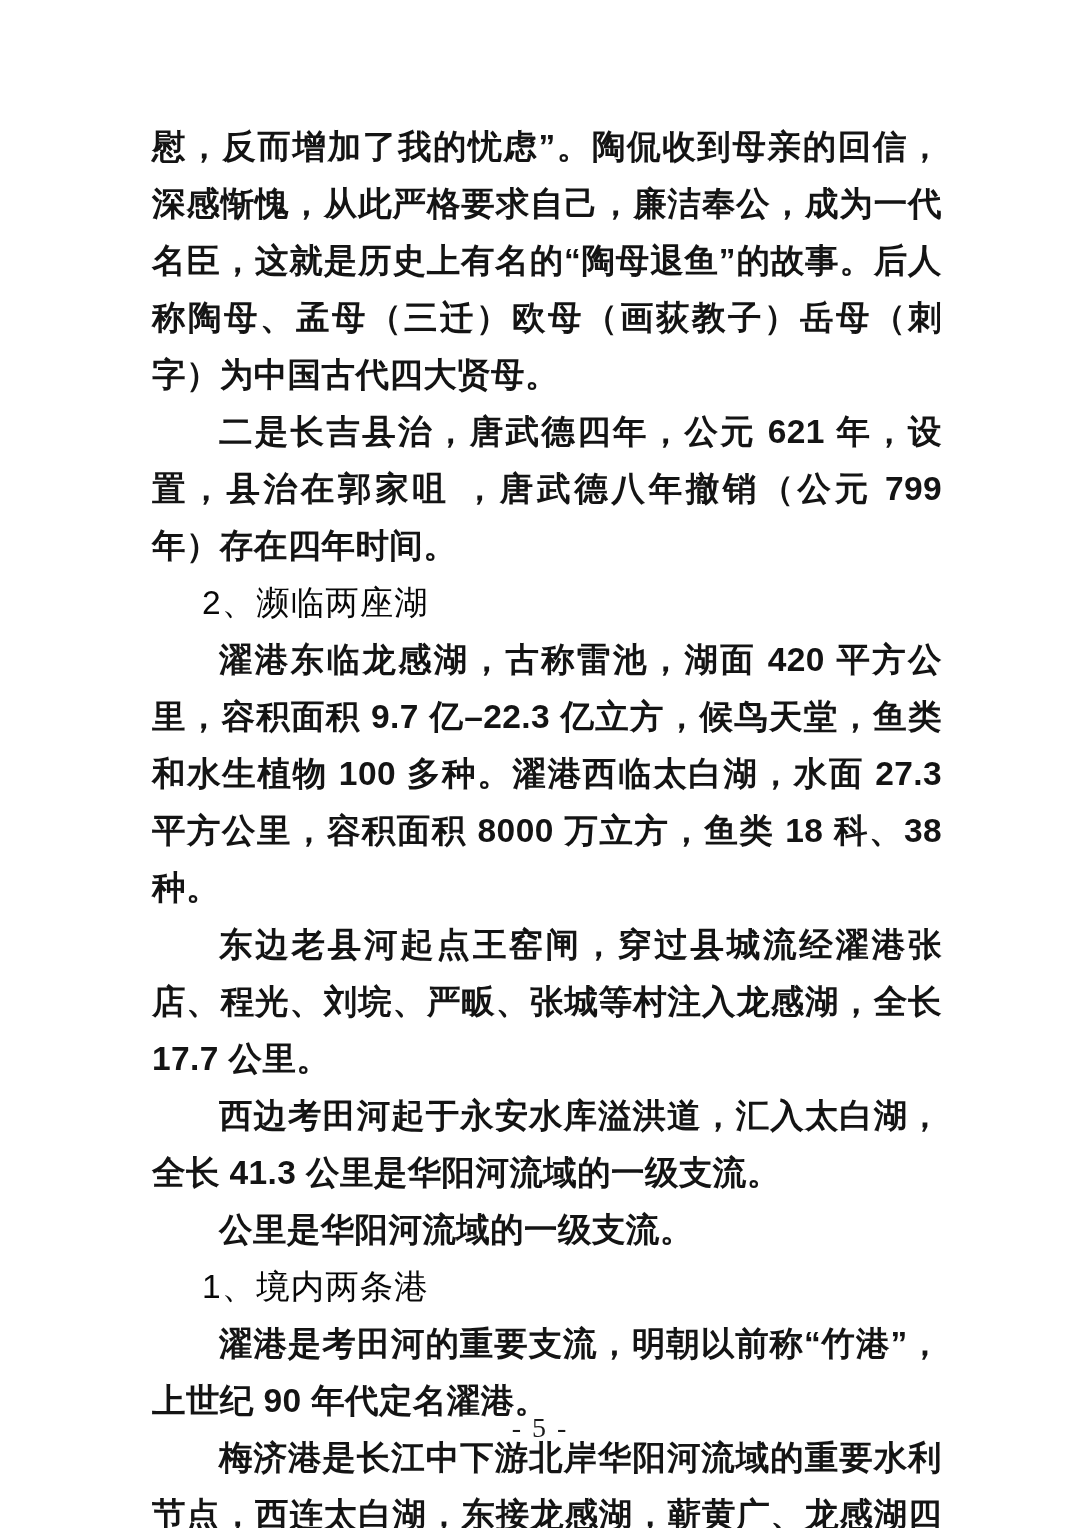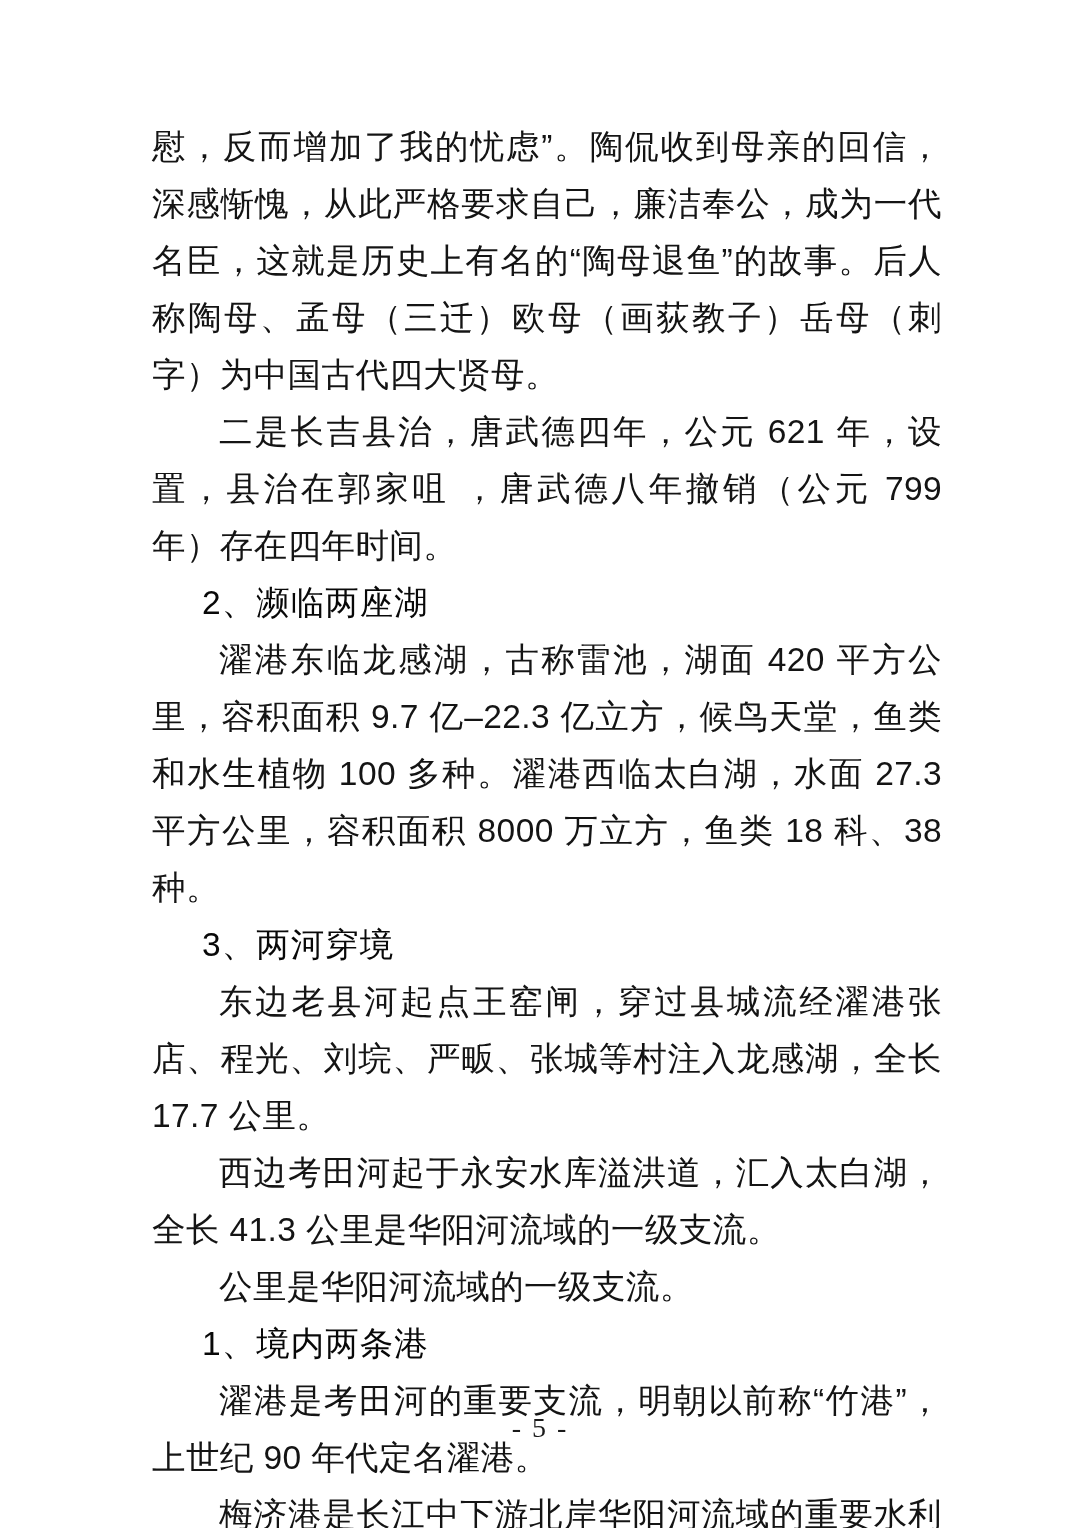--- a/index.html
+++ b/index.html
@@ -30,21 +30,21 @@
     width: 790px;
   }
   .para {
     font-size: 33.5px;
     line-height: 57px;
     letter-spacing: 0.4px;
     text-align: justify;
     text-justify: inter-ideograph;
     margin: 0 0 0 0;
     color: #141414;
-    font-weight: 400;
+    font-weight: 700;
   }
   .indent {
     text-indent: 67px;
   }
   .heading {
     font-size: 33.5px;
     line-height: 57px;
     font-weight: 400;
     color: #080808;
     text-indent: 50px;
@@ -65,21 +65,20 @@
 </style>
 </head>
 <body>
 
 <div class="page">
   <div class="content">
     <p class="para">慰，反而增加了我的忧虑”。陶侃收到母亲的回信，深感惭愧，从此严格要求自己，廉洁奉公，成为一代名臣，这就是历史上有名的“陶母退鱼”的故事。后人称陶母、孟母（三迁）欧母（画荻教子）岳母（刺字）为中国古代四大贤母。</p>
     <p class="para indent">二是长吉县治，唐武德四年，公元 621 年，设置，县治在郭家咀 ，唐武德八年撤销（公元 799 年）存在四年时间。</p>
     <p class="heading">2、濒临两座湖</p>
     <p class="para indent">濯港东临龙感湖，古称雷池，湖面 420 平方公里，容积面积 9.7 亿–22.3 亿立方，候鸟天堂，鱼类和水生植物 100 多种。濯港西临太白湖，水面 27.3 平方公里，容积面积 8000 万立方，鱼类 18 科、38 种。</p>
-    <p class="heading">3、两河穿境</p>
     <p class="para indent">东边老县河起点王窑闸，穿过县城流经濯港张店、程光、刘垸、严畈、张城等村注入龙感湖，全长 17.7 公里。</p>
     <p class="para indent">西边考田河起于永安水库溢洪道，汇入太白湖，全长 41.3 公里是华阳河流域的一级支流。</p>
     <p class="para indent">公里是华阳河流域的一级支流。</p>
     <p class="heading">1、境内两条港</p>
     <p class="para indent">濯港是考田河的重要支流，明朝以前称“竹港”，上世纪 90 年代定名濯港。</p>
     <p class="para indent">梅济港是长江中下游北岸华阳河流域的重要水利节点，西连太白湖，东接龙感湖，蕲黄广、龙感湖四县市区水利通</p>
   </div>
   <div class="footer">- 5 -</div>
 </div>
 

